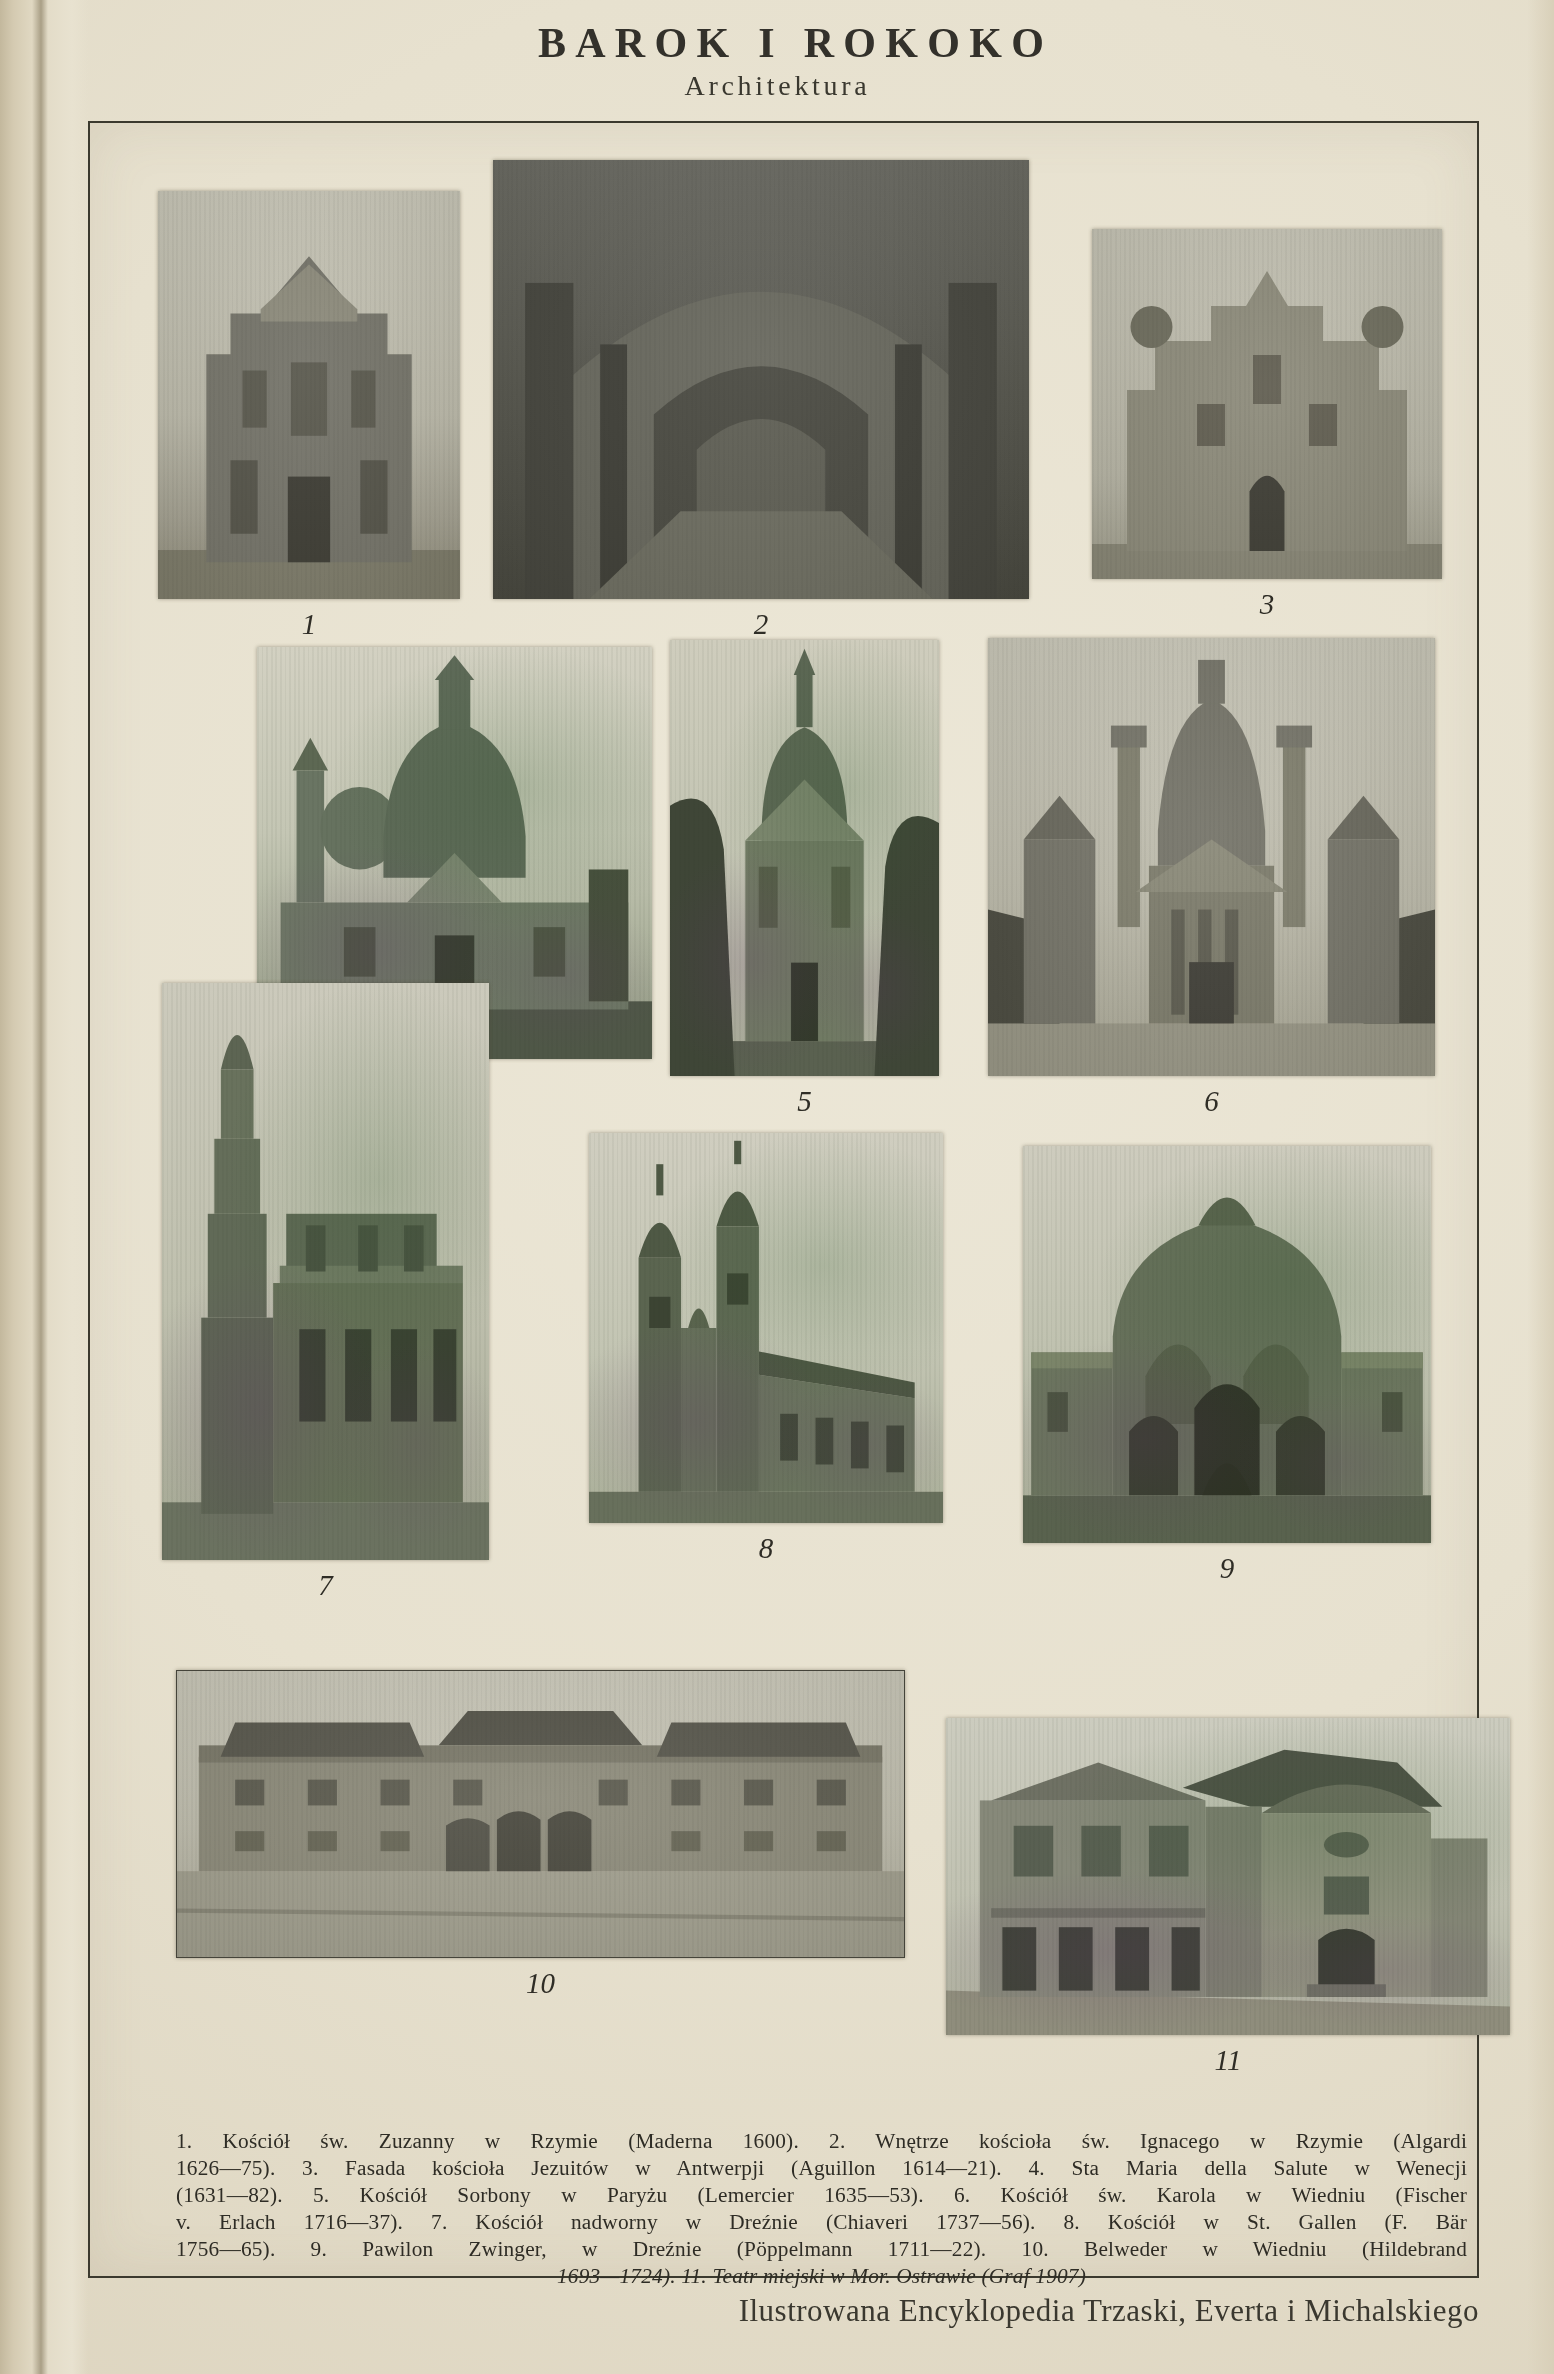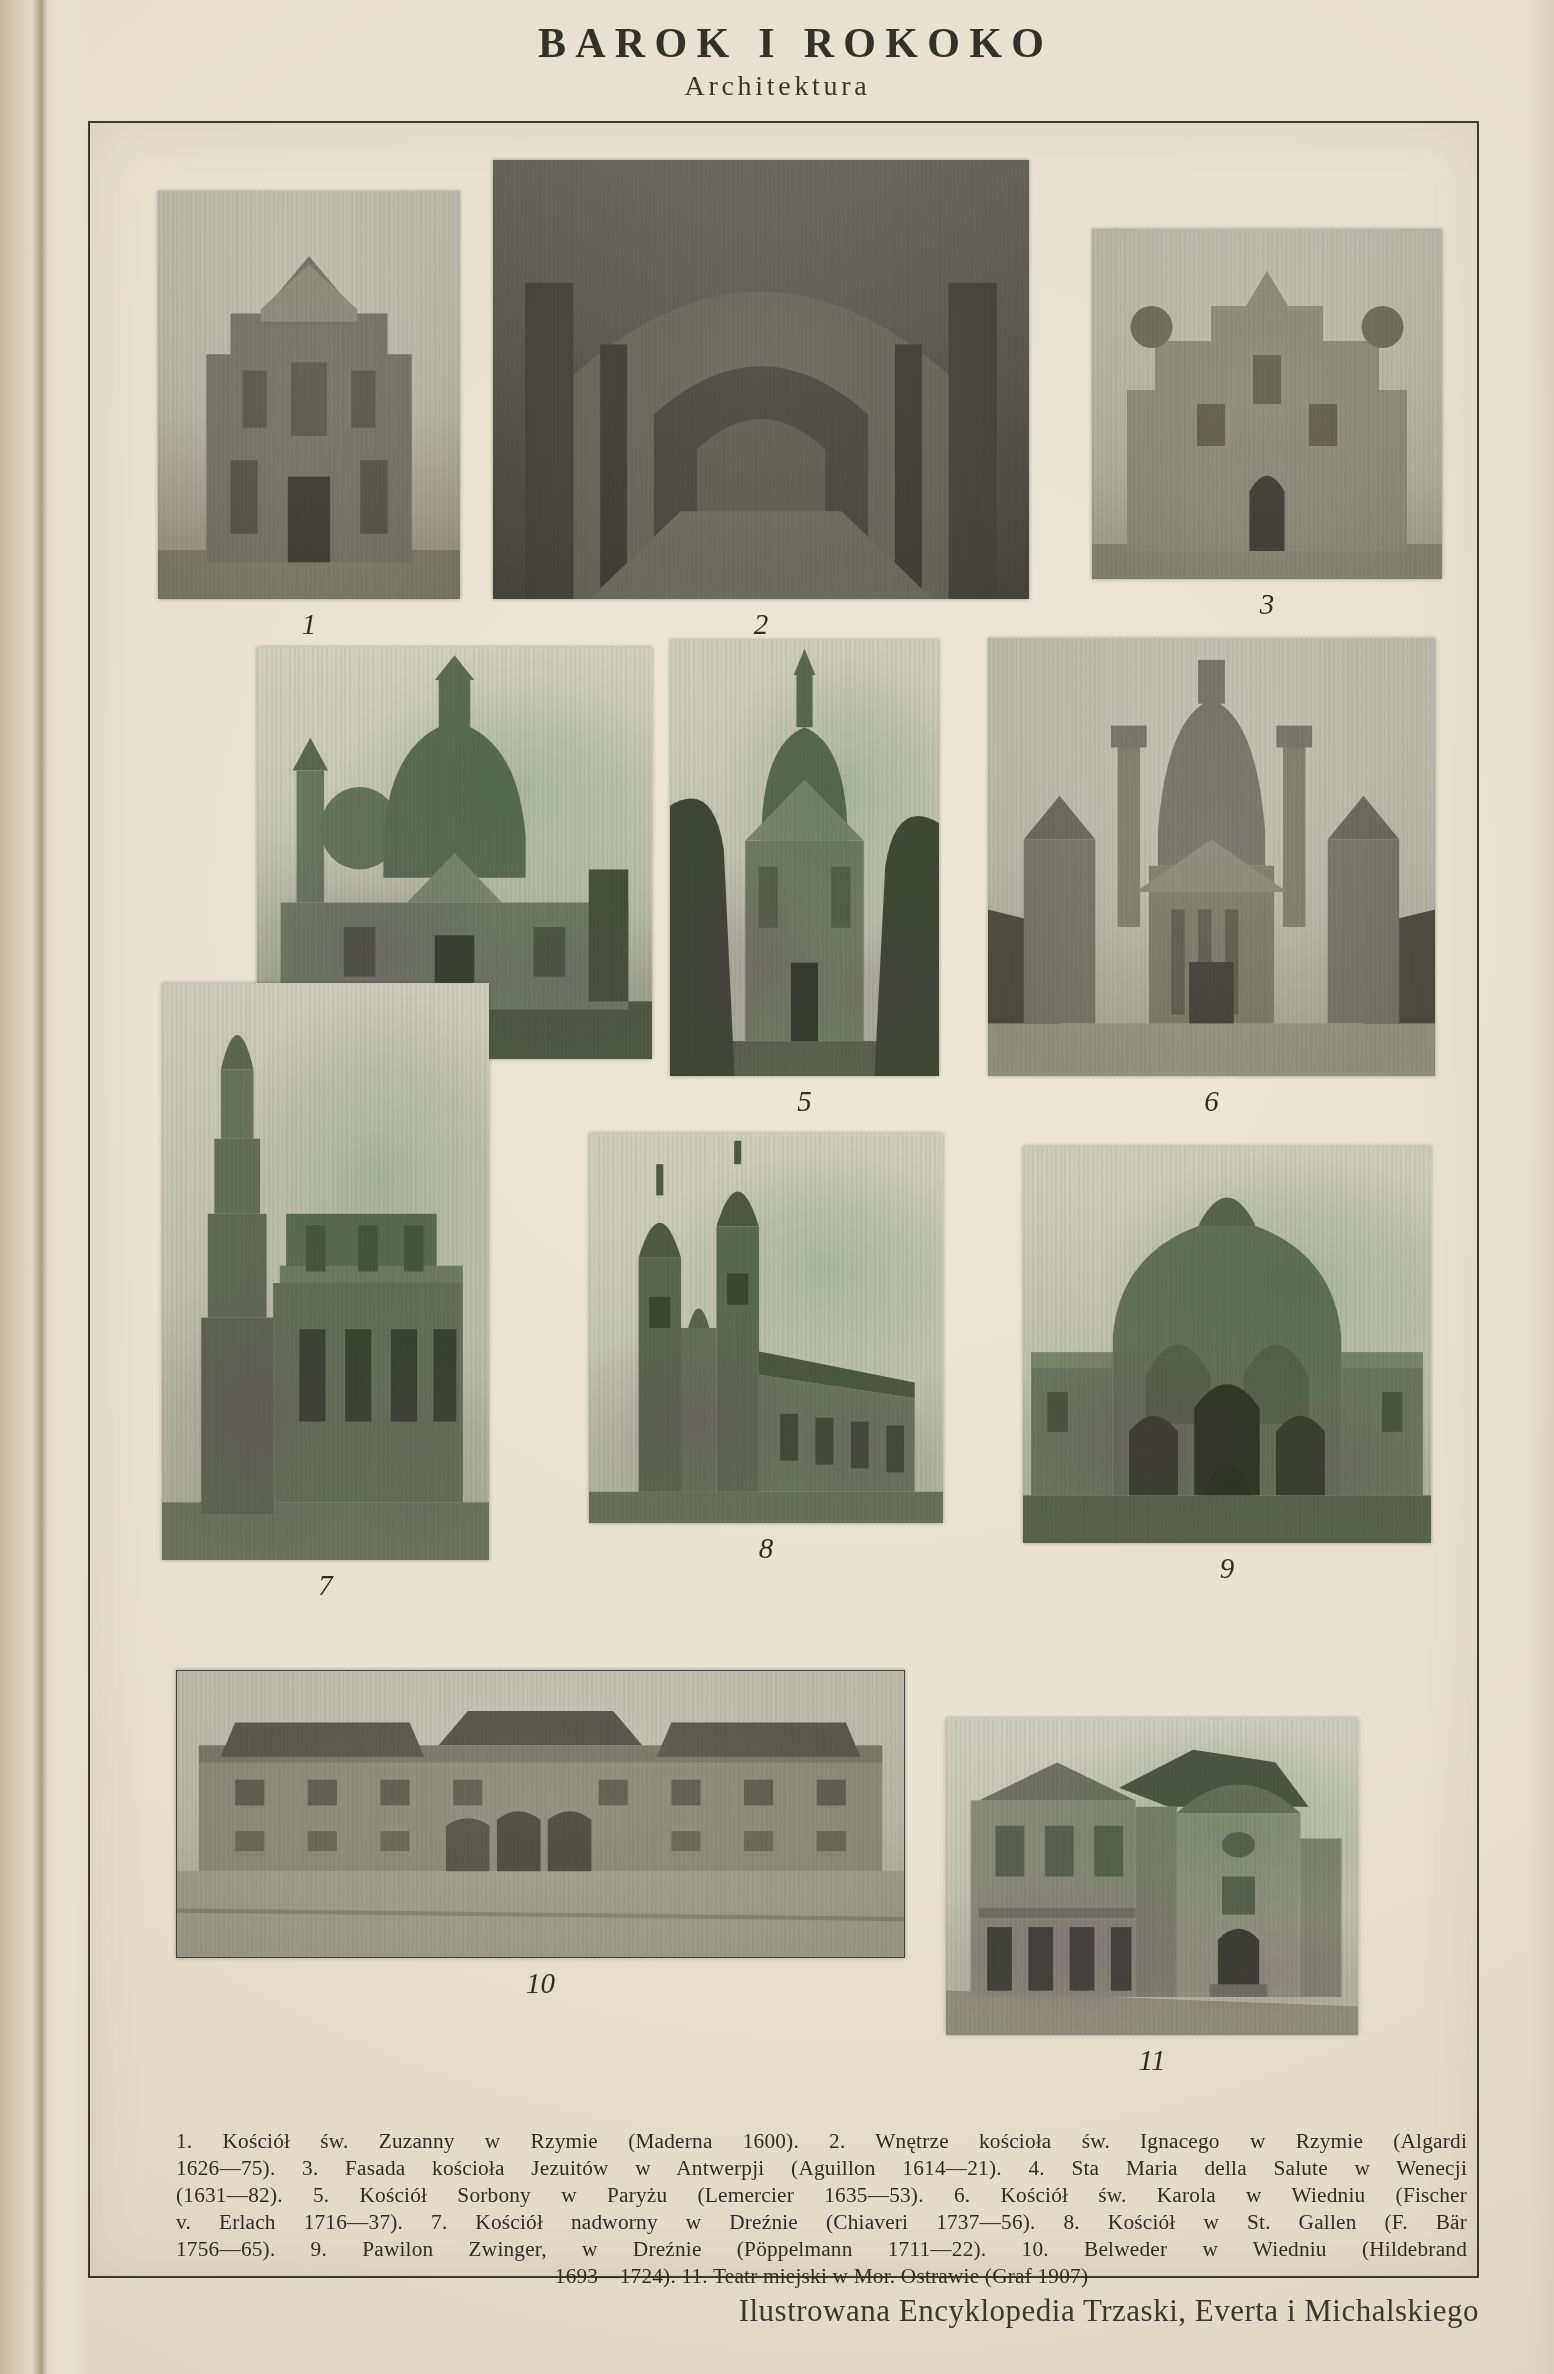--- a/index.html
+++ b/index.html
@@ -65,21 +65,21 @@
   .p7{background:linear-gradient(180deg,#cccabc,#bfc0ae 55%,#a4a893);}
   .p8{background:linear-gradient(180deg,#d0cec0,#c3c5b3 55%,#a9ae98);}
   .p9{background:linear-gradient(180deg,#ceccbe,#c0c2b0 50%,#a6ab95);}
   .p10{background:linear-gradient(180deg,#cbc9bb,#c0beaf 55%,#b0ae9e);border:1.9px solid #45443a;box-sizing:border-box;}
   .p11{background:linear-gradient(180deg,#ccccbf,#c1c2b2 55%,#adaf9d);}
   .caption{
     position:absolute;left:176px;top:2087px;width:1291px;
     font-size:21.3px;line-height:27px;color:#2e2c25;letter-spacing:0.2px;margin-top:41px;
   }
   .caption .line{text-align:justify;text-align-last:justify;}
-  .caption .line.last{text-align:justify;text-align-last:center;}
+  .caption .line.last{text-align:justify;text-align-last:center;font-style:italic;}
   .footer{
     position:absolute;right:76px;top:2293px;
     font-size:31px;color:#3a382f;letter-spacing:0.5px;
   }
 </style>
 </head>
 <body>
 
 <div class="page">
 
@@ -311,21 +311,21 @@
         <path d="M44,70 L44,52 Q47,46 50,52 L50,70 Z" fill="#4b4a40"></path>
         <path d="M51,70 L51,52 Q54,46 57,52 L57,70 Z" fill="#4b4a40"></path>
         <path d="M37,70 L37,54 Q40,49 43,54 L43,70 Z" fill="#55544a"></path>
         <path d="M0,83 L100,86 L100,87.5 L0,84.5 Z" fill="#8b897a"></path>
       </svg>
       <div class="tint gray"></div>
     </div>
     <figcaption>10</figcaption>
   </figure>
 
-  <figure style="left:946px;top:1718px;width:412px;height:317px;">
+  <figure style="left:946px;top:1718px;width:564px;height:317px;">
     <div class="photo p11">
       <svg viewBox="0 0 100 100" preserveAspectRatio="none" aria-hidden="true">
         <path d="M0,100 L0,86 L100,91 L100,100 Z" fill="#8f8d7c"></path>
         <path d="M42,22 L60,10 L80,14 L88,28 L54,28 Z" fill="#4f5347"></path>
         <rect x="6" y="26" width="40" height="62" fill="#87897a"></rect>
         <path d="M8,26 L27,14 L46,26 Z" fill="#6f7164"></path>
         <rect x="12" y="34" width="7" height="16" fill="#596052"></rect>
         <rect x="24" y="34" width="7" height="16" fill="#596052"></rect>
         <rect x="36" y="34" width="7" height="16" fill="#596052"></rect>
         <rect x="8" y="60" width="38" height="3" fill="#6f7164"></rect>

